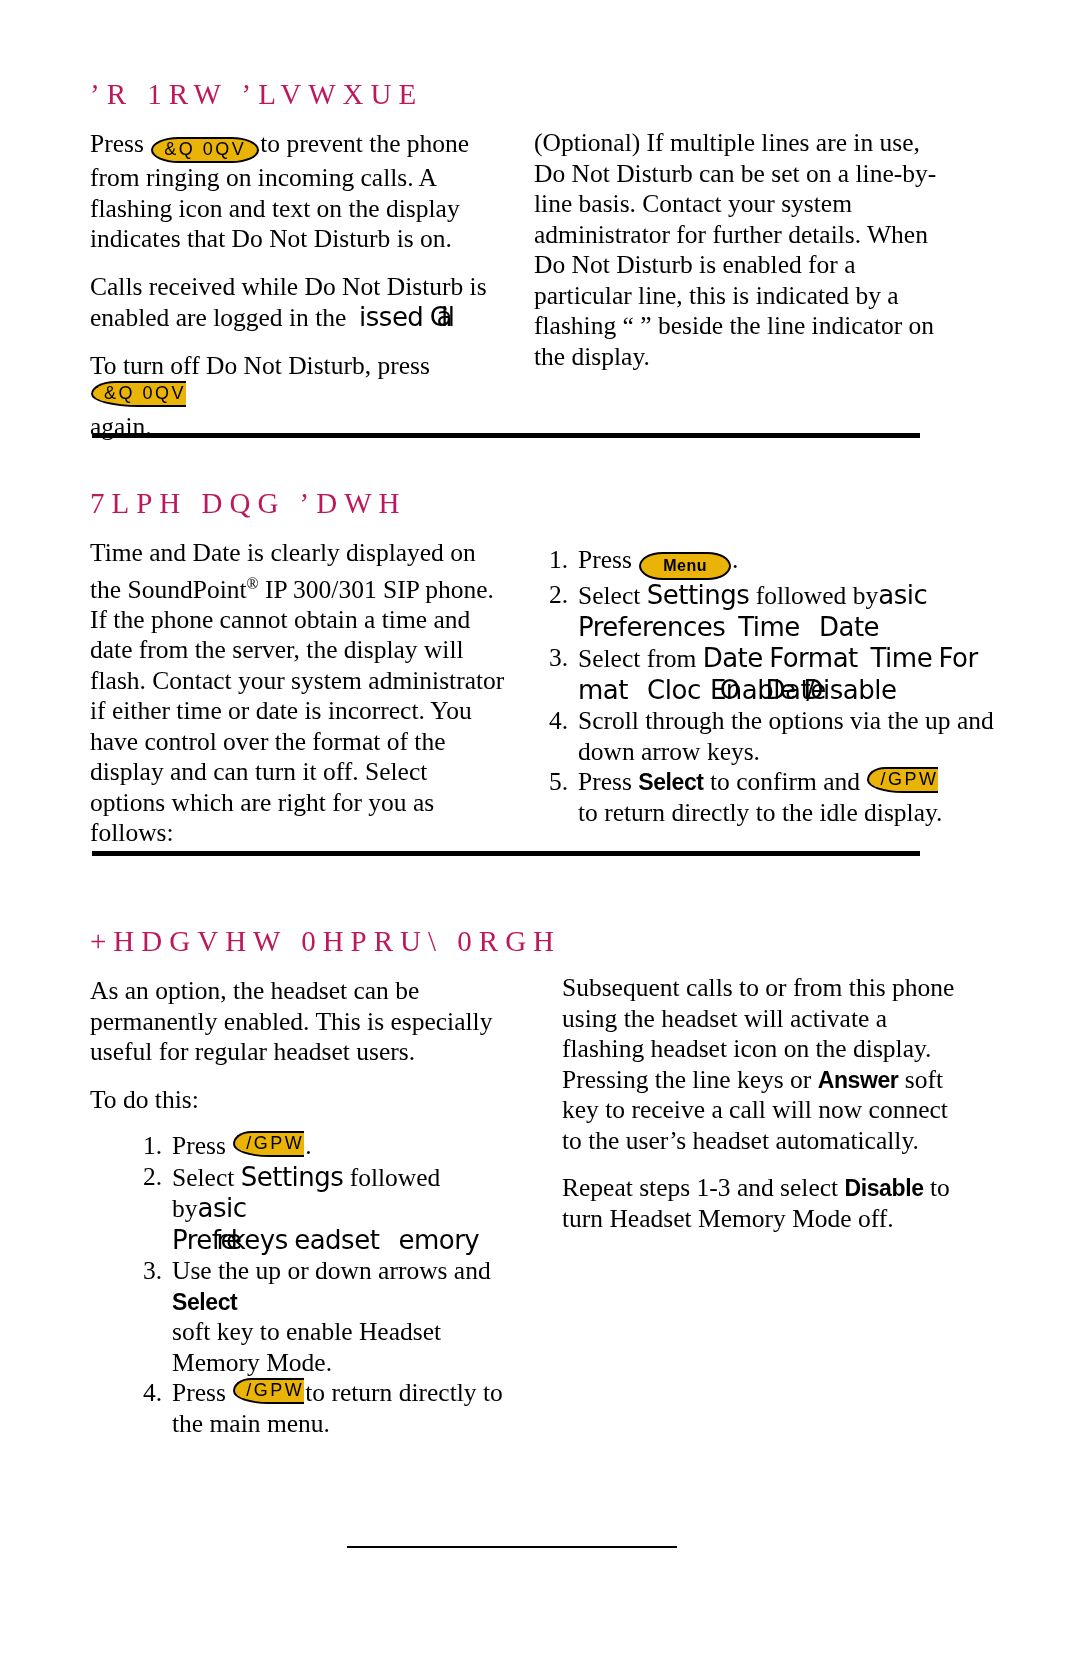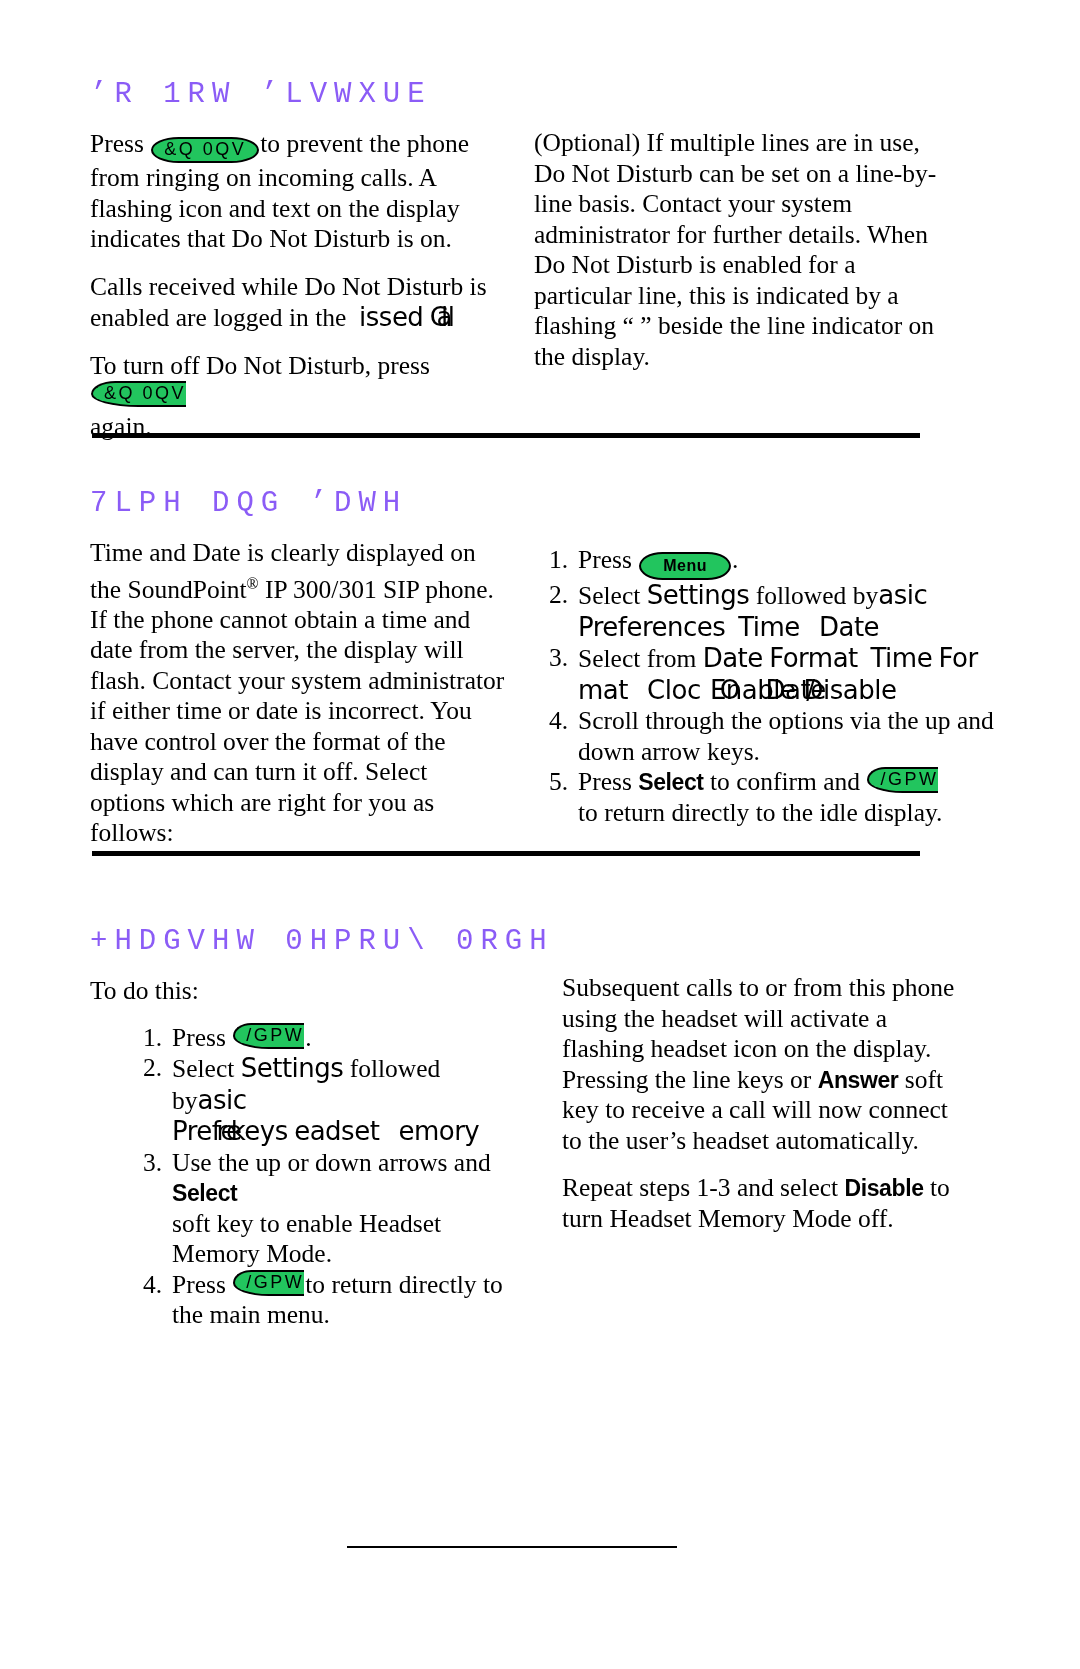--- a/index.html
+++ b/index.html
@@ -18,26 +18,26 @@
 
   .page {
     position: absolute;
     left: 0; top: 0;
     width: 1080px;
     height: 1669px;
   }
 
   
   .garbled-heading {
-    font-family: Liberation Mono, monospace;
+    font-family: Liberation Serif, serif;
     font-size: 29px;
     letter-spacing: 7px;
     font-weight: 400;
     white-space: pre;
-    color: #8b5cf6;
+    color: #be185d;
   }
 
   
   .body-text {
     font-size: 25.5px;
     line-height: 30.5px;
     text-align: left;
   }
   .body-text p { margin: 0 0 17px 0; }
   .body-text p:last-child { margin-bottom: 0; }
@@ -66,21 +66,21 @@
     border: 2.5px solid #000;
     border-radius: 46% / 90%;
     padding: 1px 11px 2px 11px;
     margin: 0 1px;
     vertical-align: -3px;
     line-height: 19px;
     font-family: "Liberation Sans", "DejaVu Sans", sans-serif;
     font-size: 18px;
     letter-spacing: 2.5px;
     white-space: nowrap;
-    background: #22c55e;
+    background: #eab308;
   }
   .key.menu-real {
     letter-spacing: 0.5px;
     font-weight: 700;
     font-size: 16px;
     padding: 2px 22px 3px 22px;
   }
   .key.clipped {
     overflow: hidden;
     border-right-width: 0;
@@ -225,20 +225,21 @@
 
     </ol>
   </div>
 
   <div class="rule" style="top:851px;"></div>
 
   <div class="col-left" style="top:925px; width:430px;">
     <div class="garbled-heading">+HDGVHW 0HPRU\ 0RGH</div>
 
     <div class="body-text" style="margin-top:18px;">
+      <p>As an option, the headset can be permanently enabled.  This is especially useful for regular headset users.</p>
       <p>To do this:</p>
     </div>
 
     <ol class="steps" style="margin-top:16px; margin-left:38px;">
 
       <li>
         <span class="num">1.</span>
         <span>Press</span>
         <span class="key clipped">/GPW</span><span>.</span>
       </li>

